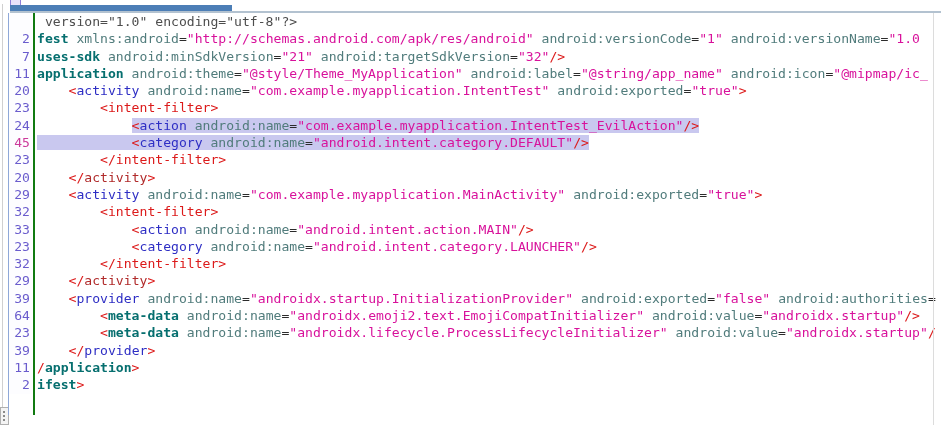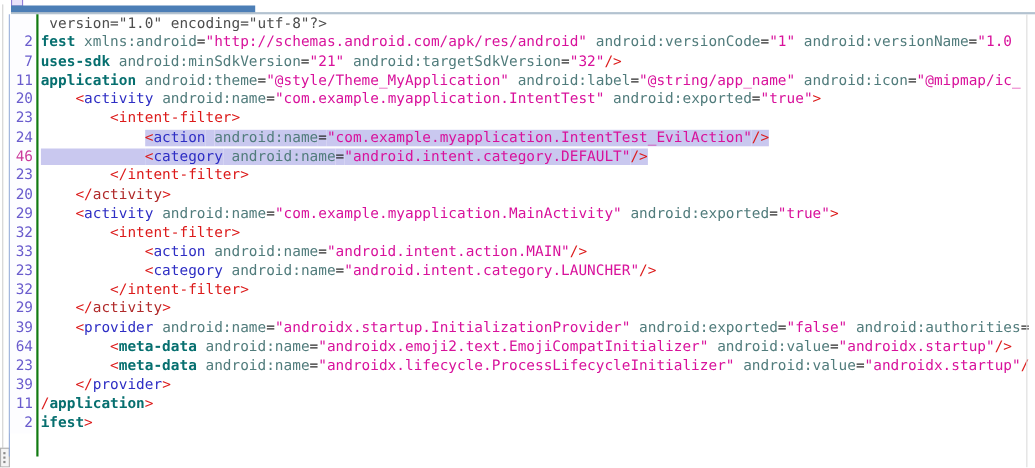--- a/index.html
+++ b/index.html
@@ -58,21 +58,21 @@
 
 <div class="gutter-border"></div>
 <div class="gutter">
     <div class="ln"></div>
     <div class="ln">2</div>
     <div class="ln">7</div>
     <div class="ln">11</div>
     <div class="ln">20</div>
     <div class="ln">23</div>
     <div class="ln">24</div>
-    <div class="ln ln-hl">46</div>
+    <div class="ln ln-hl">45</div>
     <div class="ln">23</div>
     <div class="ln">20</div>
     <div class="ln">29</div>
     <div class="ln">32</div>
     <div class="ln">33</div>
     <div class="ln">23</div>
     <div class="ln">32</div>
     <div class="ln">29</div>
     <div class="ln">39</div>
     <div class="ln">64</div>

